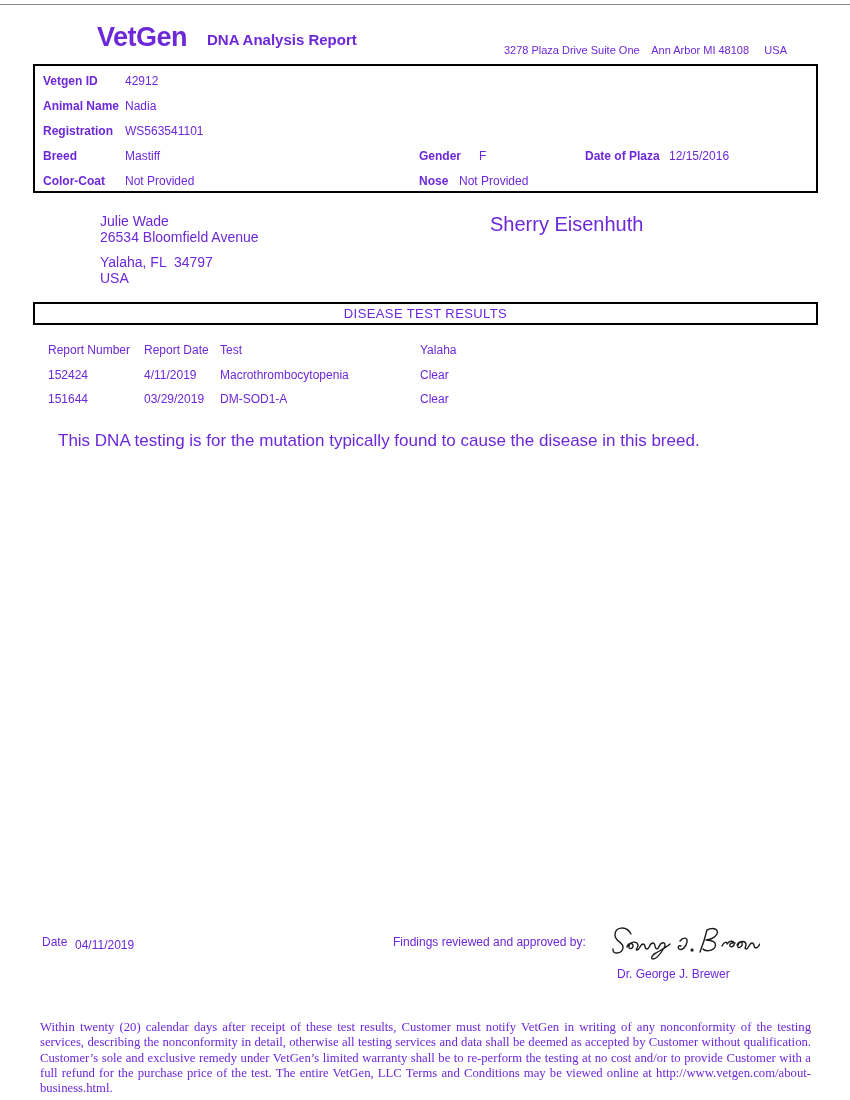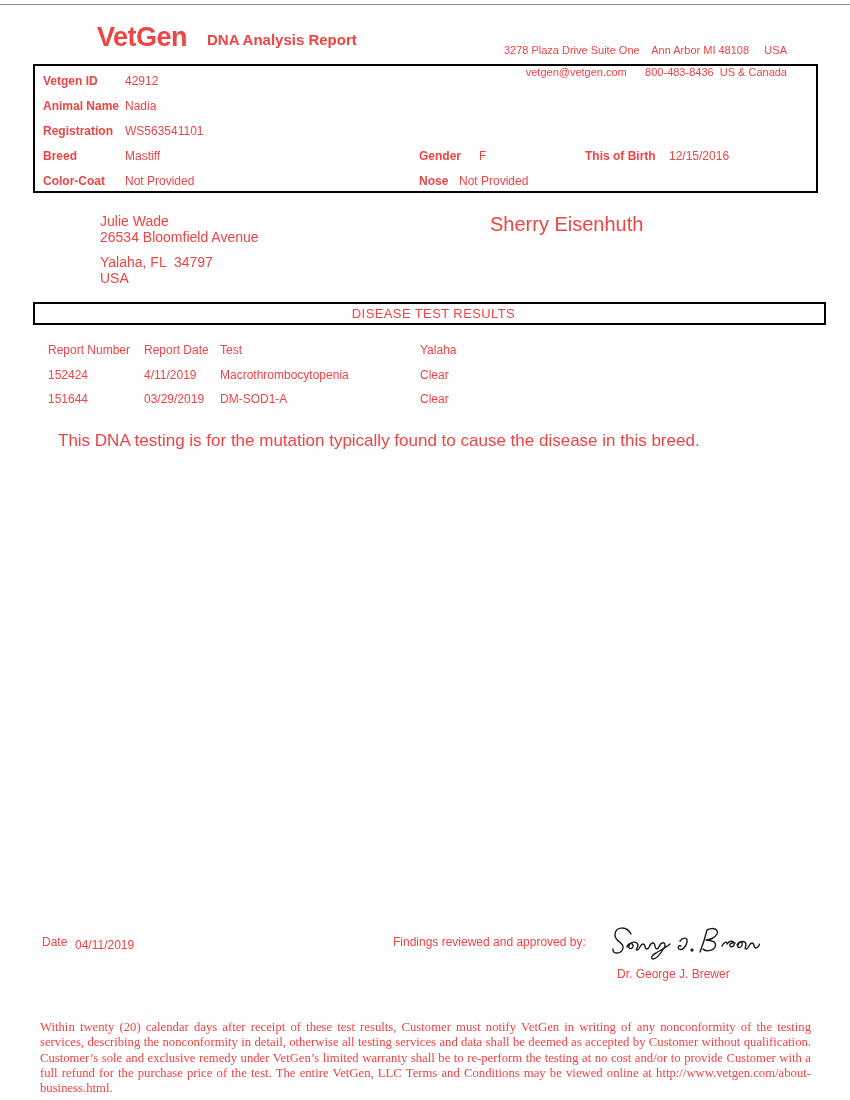--- a/index.html
+++ b/index.html
@@ -2,21 +2,21 @@
 <html><head>
 <meta charset="utf-8">
 <style>
   html,body{margin:0;padding:0;background:#e8e8e8;}
   .page{
     position:relative;
     width:850px;height:1100px;
     margin:0 auto;
     background:#ffffff;
     font-family:"Liberation Sans",sans-serif;
-    color:#ef4444;
+    color:#6d28d9;
     overflow:hidden;
   }
   .abs{position:absolute;}
   .pre{white-space:pre;margin-top:8px;}
 
   .top-rule{left:0;top:4px;width:850px;height:0;border-top:1px solid #8a8a8a;}
 
   .logo{left:97px;top:22px;font-size:27px;font-weight:bold;letter-spacing:-0.5px;}
   .report-title{left:207px;top:31px;font-size:15px;font-weight:bold;}
   .hdr-addr{right:63px;top:36px;font-size:11px;line-height:13.5px;text-align:right;}
@@ -28,21 +28,21 @@
   .c-l1{left:8px;} .c-v1{left:90px;}
   .c-l2{left:384px;} .c-v2g{left:444px;} .c-v2n{left:424px;}
   .c-l3{left:550px;} .c-v3{left:634px;}
 
   .owner-left{left:100px;top:213px;font-size:14px;line-height:16.3px;}
   .owner-right{left:490px;top:213px;font-size:20px;}
 
   .results-title-box{
     left:33px;top:302px;width:781px;height:19px;border:2px solid #000;
     display:flex;align-items:center;justify-content:center;
-    font-size:13px;letter-spacing:0.4px;padding-left:8px;
+    font-size:13px;letter-spacing:0.4px;
   }
 
   .tbl-cell{position:absolute;font-size:12px;}
   .tbl-head{text-underline-offset:2px;}
   .col-rn{left:48px;} .col-rd{left:144px;} .col-t{left:220px;} .col-res{left:420px;}
   .trow-h{top:343px;} .trow-0{top:368px;} .trow-1{top:392px;}
 
   .footnote{left:58px;top:431px;font-size:17px;}
 
   .date-label{left:42px;top:935px;font-size:12px;}
@@ -63,38 +63,37 @@
 <body>
 
 <div class="page">
 
   <div class="abs top-rule"></div>
 
   <div class="abs logo">VetGen</div>
   <div class="abs report-title">DNA Analysis Report</div>
   <div class="abs hdr-addr">
     <div class="pre">3278 Plaza Drive Suite One    Ann Arbor MI 48108     USA</div>
-    <div class="pre">vetgen@vetgen.com      800-483-8436  US &amp; Canada</div>
   </div>
 
   <div class="abs info-box">
     <span class="info-label r1 c-l1">Vetgen ID</span>
     <span class="r1 c-v1">42912</span>
 
     <span class="info-label r2 c-l1">Animal Name</span>
     <span class="r2 c-v1">Nadia</span>
 
     <span class="info-label r3 c-l1">Registration</span>
     <span class="r3 c-v1">WS563541101</span>
 
     <span class="info-label r4 c-l1">Breed</span>
     <span class="r4 c-v1">Mastiff</span>
     <span class="info-label r4 c-l2">Gender</span>
     <span class="r4 c-v2g">F</span>
-    <span class="info-label r4 c-l3">This of Birth</span>
+    <span class="info-label r4 c-l3">Date of Plaza</span>
     <span class="r4 c-v3">12/15/2016</span>
 
     <span class="info-label r5 c-l1">Color-Coat</span>
     <span class="r5 c-v1">Not Provided</span>
     <span class="info-label r5 c-l2">Nose</span>
     <span class="r5 c-v2n">Not Provided</span>
   </div>
 
   <div class="abs owner-left">
     <div>Julie Wade</div>

